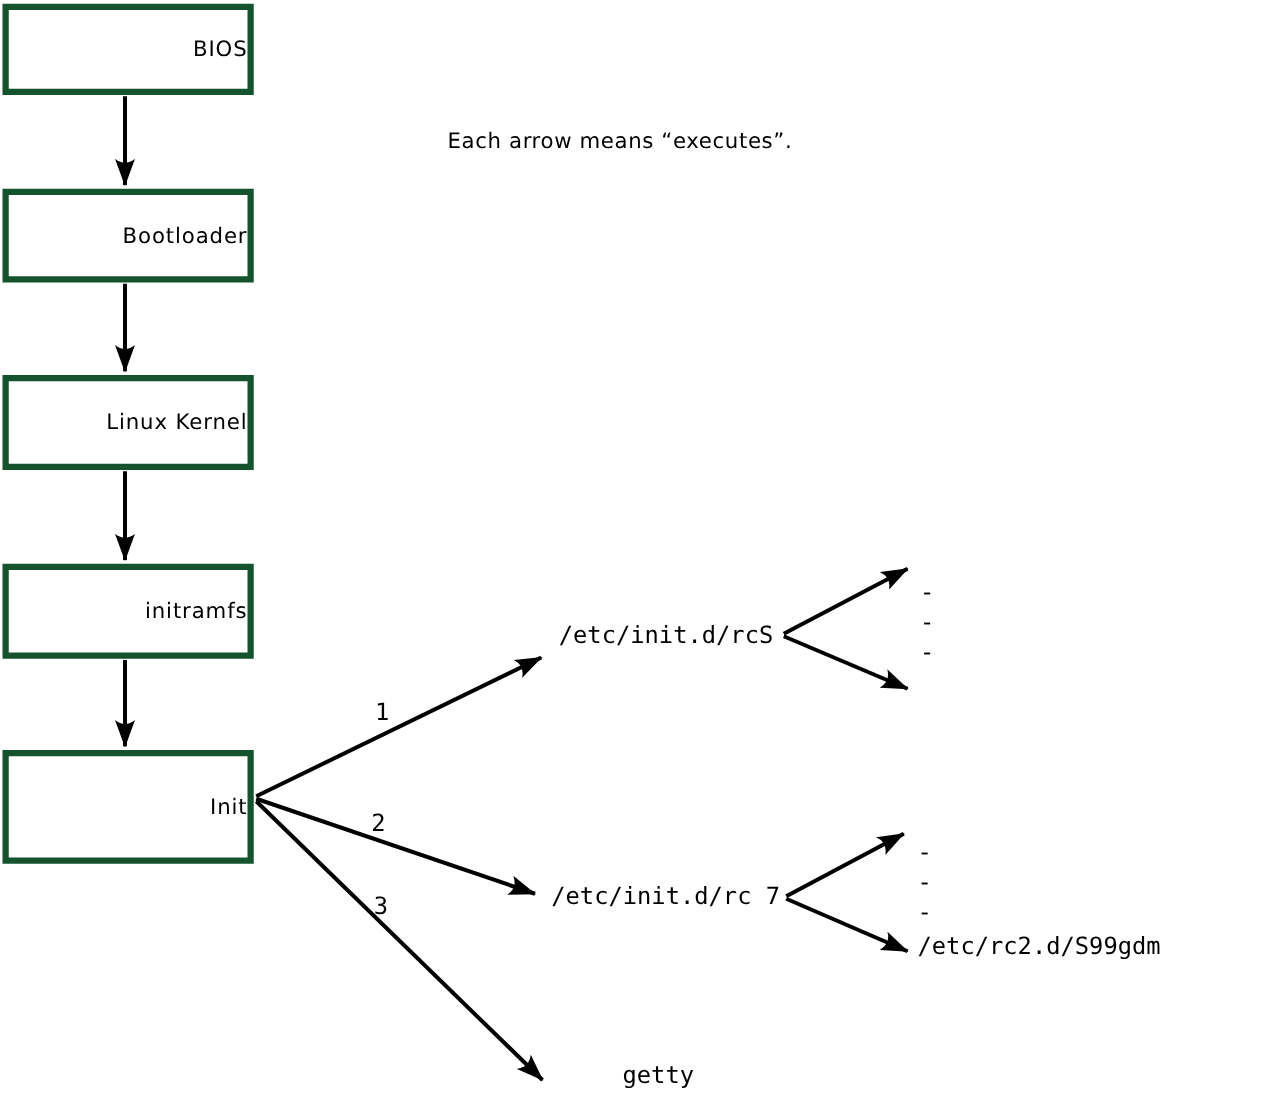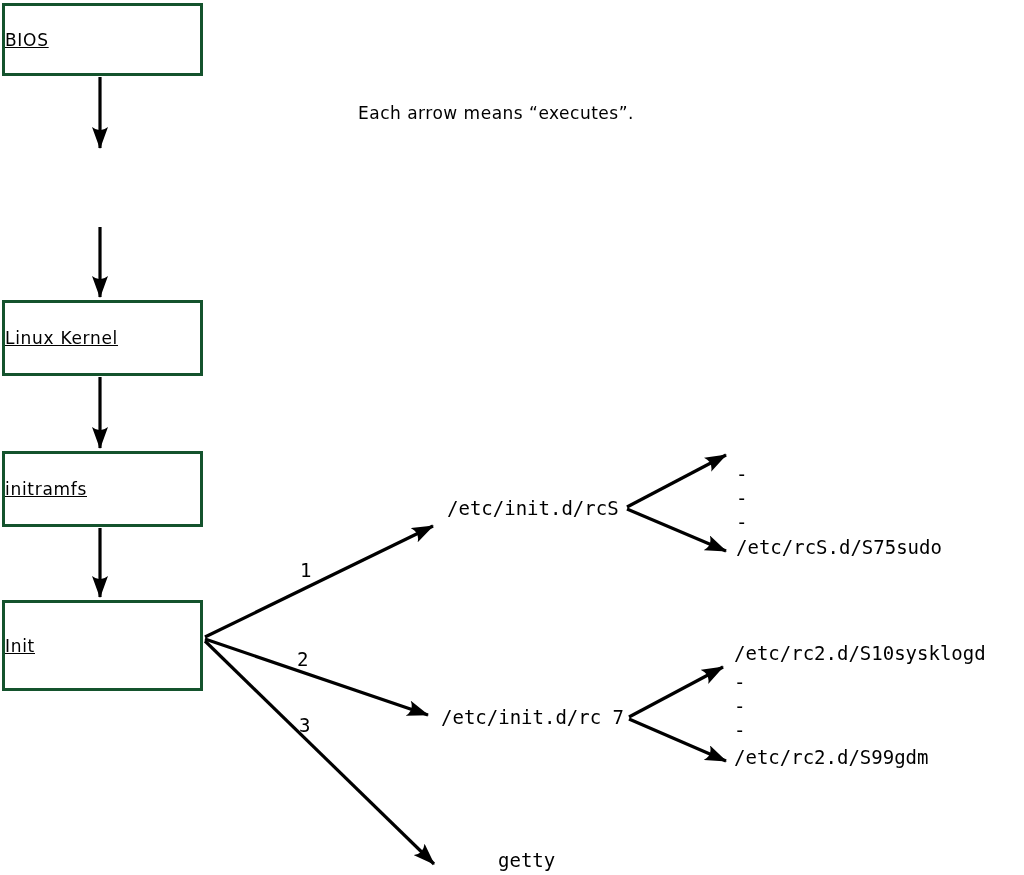--- a/index.html
+++ b/index.html
@@ -22,26 +22,25 @@
     position: absolute;
     left: 0; top: 0;
     width: 1024px;
     height: 875px;
   }
   .node {
     position: absolute;
     left: 2px;
     width: 201px;
     box-sizing: border-box;
-    border: 3px solid #14532d;
+    border: 5px solid #14532d;
     background: #ffffff;
     display: flex;
     align-items: center;
-    justify-content: flex-start;
-    text-decoration: underline;
+    justify-content: flex-end;
   }
   .node-label {
     font-size: 17px;
     letter-spacing: 0.7px;
     white-space: nowrap;
   }
   .node-bios       { top: 3px;   height: 73px; }
   .node-bootloader { top: 151px; height: 75px; }
   .node-kernel     { top: 300px; height: 76px; }
   .node-initramfs  { top: 451px; height: 76px; }
@@ -112,20 +111,23 @@
     <line class="arrow" x1="627" y1="507" x2="726" y2="455" marker-end="url(#ah)"></line>
     <line class="arrow" x1="627" y1="509" x2="726" y2="551" marker-end="url(#ah)"></line>
 
     <line class="arrow" x1="629" y1="717" x2="723" y2="667" marker-end="url(#ah)"></line>
     <line class="arrow" x1="629" y1="719" x2="726" y2="761" marker-end="url(#ah)"></line>
   </svg>
 
   <div class="node node-bios">
     <span class="node-label">BIOS</span>
   </div>
+  <div class="node node-bootloader">
+    <span class="node-label">Bootloader</span>
+  </div>
   <div class="node node-initramfs">
     <span class="node-label">initramfs</span>
   </div>
   <div class="node node-kernel">
     <span class="node-label">Linux Kernel</span>
   </div>
   <div class="node node-init">
     <span class="node-label">Init</span>
   </div>
 
@@ -135,21 +137,19 @@
   <div class="mono lbl-2">2</div>
   <div class="mono lbl-3">3</div>
 
   <div class="mono t-rcs-script">/etc/init.d/rcS</div>
   <div class="mono t-rc2-script">/etc/init.d/rc 7</div>
   <div class="mono t-getty">getty</div>
 
   <div class="mono t-rcs-dash1">-</div>
   <div class="mono t-rcs-dash2">-</div>
   <div class="mono t-rcs-dash3">-</div>
-  <div class="mono t-rcs-last">/etc/rcS.d/S75sudo</div>
 
-  <div class="mono t-rc2-first">/etc/rc2.d/S10sysklogd</div>
   <div class="mono t-rc2-dash1">-</div>
   <div class="mono t-rc2-dash2">-</div>
   <div class="mono t-rc2-dash3">-</div>
   <div class="mono t-rc2-last">/etc/rc2.d/S99gdm</div>
 
 </div>
 
 </body></html>

